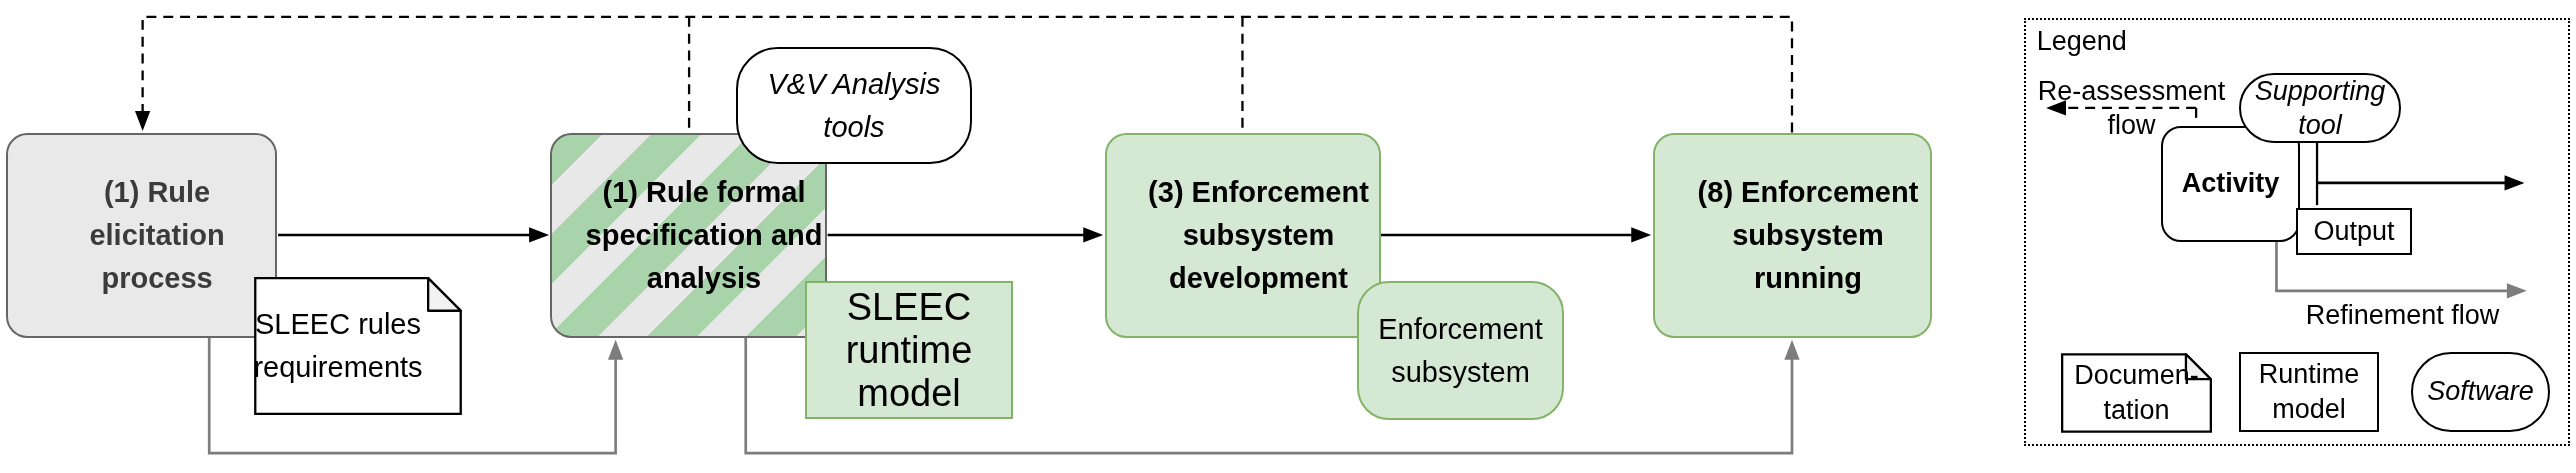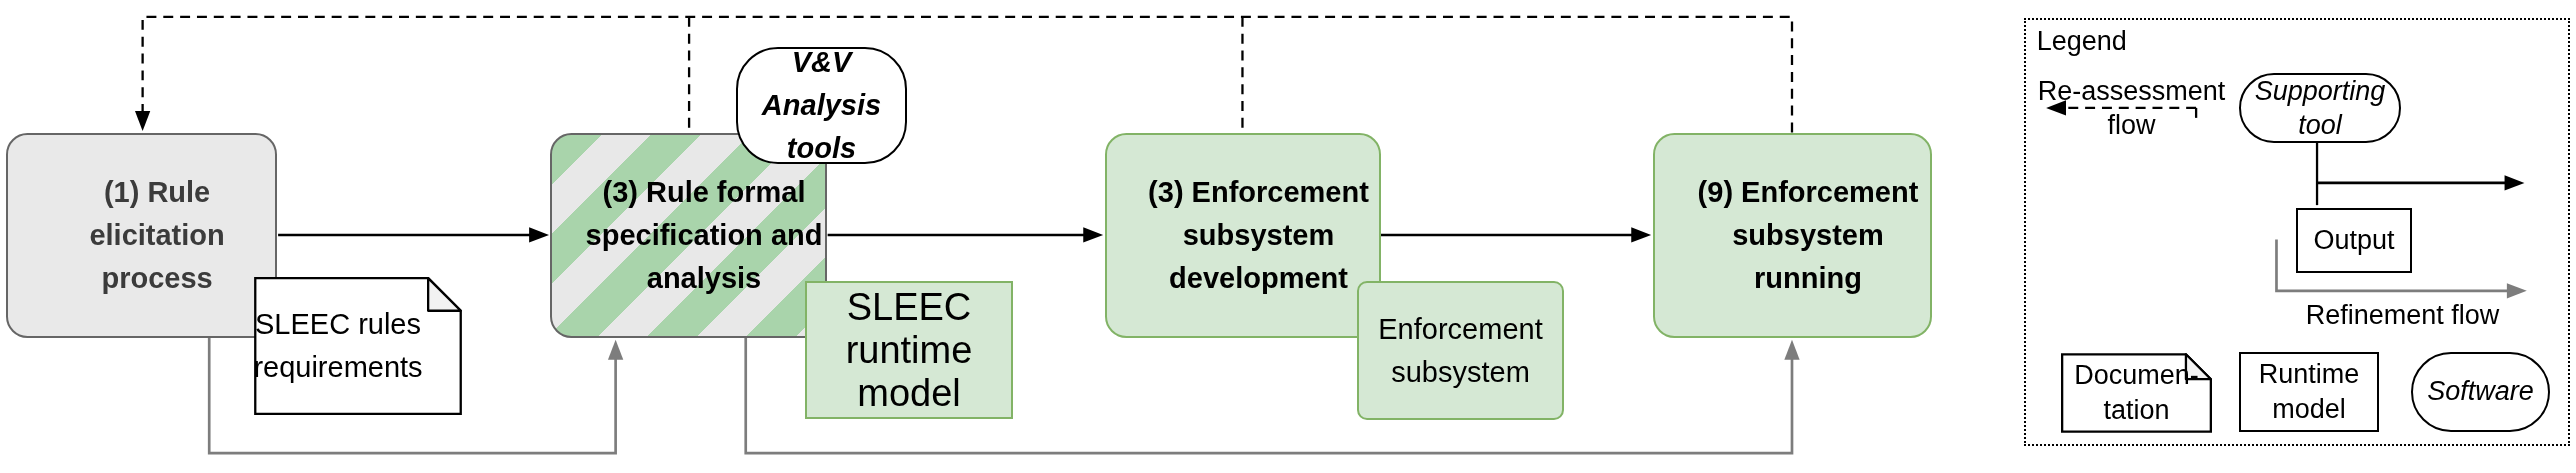--- a/index.html
+++ b/index.html
@@ -19,21 +19,21 @@
       var(--stripe-gray) 35px, var(--stripe-gray) 70px);
   }
   .stage-green{background:var(--green-fill);border-color:var(--green-border);}
   
   .doc-wrap{z-index:3;}
   .doc-wrap svg{position:absolute;left:0;top:0;}
   .doc-label{position:relative;font-size:29px;line-height:43px;z-index:2;}
   .oval{background:#fff;border:2.3px solid #000;border-radius:42px;font-size:29px;line-height:43px;z-index:3;}
   .italic{font-style:italic;}
   .green-rect{background:var(--green-fill);border:2.3px solid var(--green-border);font-size:38px;line-height:43px;z-index:3;}
-  .green-oval{background:var(--green-fill);border:2.3px solid var(--green-border);border-radius:10px;font-size:29px;line-height:43px;z-index:3;}
+  .green-oval{background:var(--green-fill);border:2.3px solid var(--green-border);border-radius:32px;font-size:29px;line-height:43px;z-index:3;}
   
   #legend{position:absolute;box-sizing:border-box;border:2.3px dotted #000;z-index:2;background:transparent;}
   .lg{position:absolute;box-sizing:border-box;font-size:27px;line-height:37px;}
   .lg-title{}
   .lg-box{background:#fff;border:2.3px solid #000;display:flex;align-items:center;justify-content:center;text-align:center;}
   .lg-label{text-align:center;white-space:pre-line;}
 </style>
 </head>
 <body>
 
@@ -79,47 +79,47 @@
     <polygon points="3300,380 3274,370 3274,390" fill="#7d7d7d"></polygon>
   </svg>
 
   <div class="shape stage stage1" style="left:6.1px;top:133px;width:271px;height:205px;">
     <div class="lbl">(1) Rule
 elicitation
 process</div>
   </div>
 
   <div class="shape stage stage2" style="left:550px;top:133px;width:277px;height:205px;">
-    <div class="lbl">(3) Rule formal
+    <div class="lbl">(1) Rule formal
 specification and
 analysis</div>
   </div>
 
   <div class="shape stage stage-green" style="left:1105px;top:133px;width:276px;height:205px;">
     <div class="lbl">(3) Enforcement
 subsystem
 development</div>
   </div>
 
   <div class="shape stage stage-green" style="left:1653px;top:133px;width:279px;height:205px;">
-    <div class="lbl">(9) Enforcement
+    <div class="lbl">(8) Enforcement
 subsystem
 running</div>
   </div>
 
   <div class="shape doc-wrap" style="left:254px;top:277px;width:168px;height:138px;">
     <svg width="208" height="138" viewBox="0 0 271 180">
       <path d="M1.5,1.5 L227,1.5 L269.5,44 L269.5,178.5 L1.5,178.5 Z" fill="#ffffff" stroke="#000" stroke-width="3"></path>
       <path d="M227,1.5 L227,44 L269.5,44 Z" fill="#f2f2f2" stroke="#000" stroke-width="3" stroke-linejoin="round"></path>
     </svg>
     <div class="doc-label lbl">SLEEC rules
 requirements</div>
   </div>
 
-  <div class="shape oval italic" style="left:736px;top:47px;width:171px;height:117px;font-weight:bold;">
+  <div class="shape oval italic" style="left:736px;top:47px;width:236px;height:117px;">
     <div class="lbl">V&amp;V Analysis
 tools</div>
   </div>
 
   <div class="shape green-rect" style="left:805px;top:281px;width:208px;height:138px;">
     <div class="lbl">SLEEC
 runtime
 model</div>
   </div>
 
@@ -128,27 +128,30 @@
 subsystem</div>
   </div>
 
   <div id="legend" style="left:2024px;top:17.6px;width:546px;height:428px;">
 
     <div class="lg lg-title" style="left:10.7px;top:3.8px;">Legend</div>
 
     <div class="lg lg-label" style="left:1.5px;top:54px;width:208px;line-height:34px;">Re-assessment
 flow</div>
 
+    <div class="shape lg-box" style="left:135px;top:106px;width:139px;height:116px;border-radius:20px;font-weight:bold;font-size:27px;z-index:2;">
+      <div class="lbl">Activity</div>
+    </div>
 
     <div class="shape lg-box italic" style="left:213px;top:53px;width:162px;height:70px;border-radius:35px;font-size:27px;line-height:34px;z-index:3;">
       <div class="lbl">Supporting
 tool</div>
     </div>
 
-    <div class="shape lg-box" style="left:270px;top:188px;width:116px;height:65px;font-size:27px;z-index:3;">
+    <div class="shape lg-box" style="left:270px;top:188px;width:116px;height:47px;font-size:27px;z-index:3;">
       <div class="lbl">Output</div>
     </div>
 
 
     <div class="lg lg-label" style="left:253px;top:277px;width:247px;">Refinement flow</div>
 
     <div class="shape doc-wrap" style="left:35px;top:333px;width:151px;height:80px;">
       <svg width="151" height="80" viewBox="0 0 197 104">
         <path d="M1.5,1.5 L163,1.5 L195.5,34 L195.5,102.5 L1.5,102.5 Z" fill="#ffffff" stroke="#000" stroke-width="3"></path>
         <path d="M163,1.5 L163,34 L195.5,34 Z" fill="#f2f2f2" stroke="#000" stroke-width="3" stroke-linejoin="round"></path>

